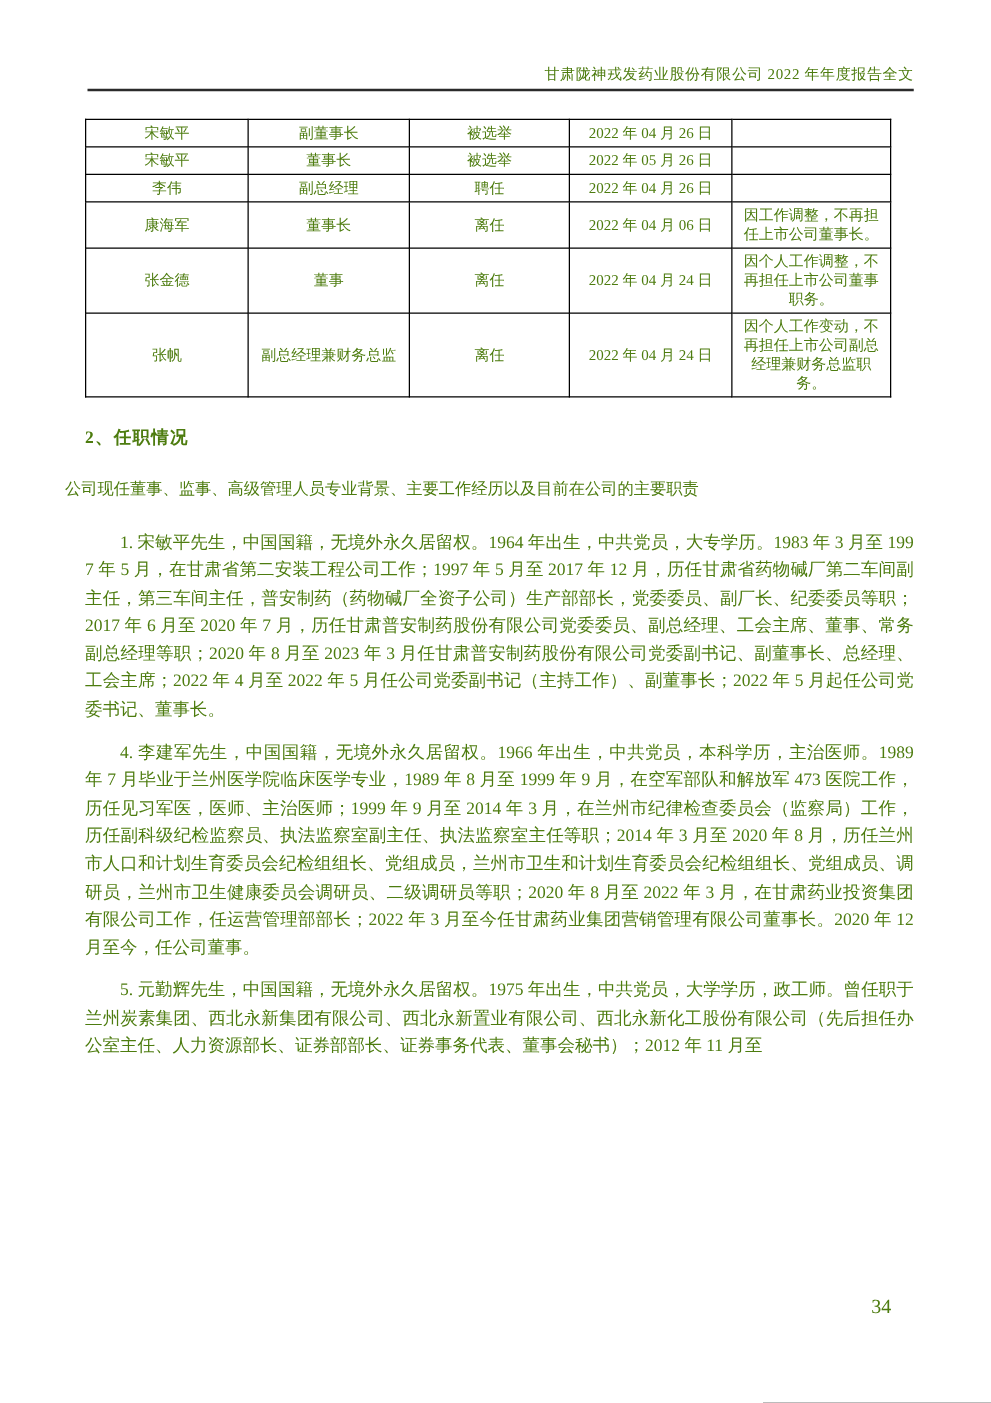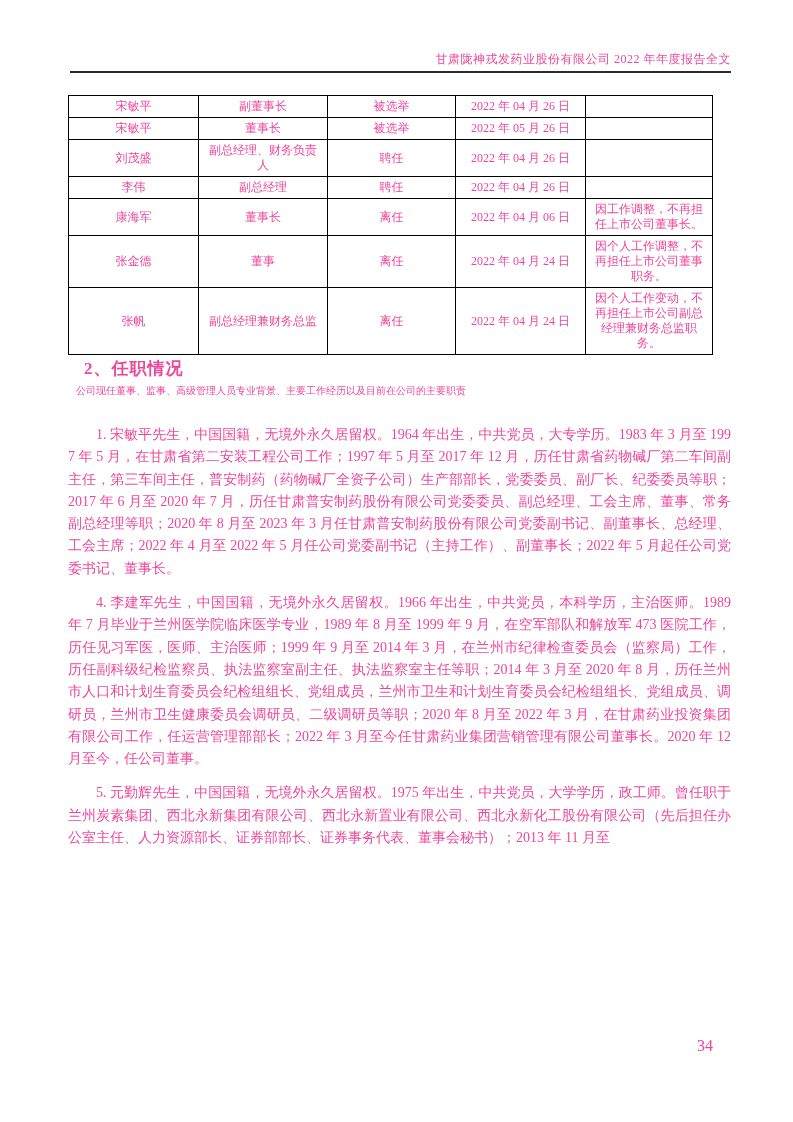--- a/index.html
+++ b/index.html
@@ -3,21 +3,21 @@
 <meta charset="utf-8">
 <style>
   html,body { margin:0; padding:0; background:#888; }
   .page {
     position: relative;
     width: 793px;
     height: 1122px;
     margin: 0 auto;
     background: #ffffff;
     font-family: "Liberation Serif", "DejaVu Serif", serif;
-    color: #ec4899;
+    color: #4d7c0f;
     overflow: hidden;
   }
   
   .header {
     position: absolute;
     top: 51px;
     left: 70px;
     right: 62px;
     text-align: right;
     font-size: 12px;
@@ -47,31 +47,31 @@
   .col-name   { width: 130px; }
   .col-pos    { width: 129px; }
   .col-type   { width: 128px; }
   .col-date   { width: 130px; }
   .col-reason { width: 127px; }
   
   .section-heading {
     position: absolute;
     top: 341px;
     left: 68px;
-    margin: 16px;
-    font-size: 17px;
+    margin: 0;
+    font-size: 14px;
     font-weight: bold;
     letter-spacing: 1px;
   }
   
   .intro {
     position: absolute;
     top: 383px;
-    left: 76px;
-    font-size: 10px;
+    left: 52px;
+    font-size: 13px;
     line-height: 15px;
   }
   
   .content {
     position: absolute;
     top: 424px;
     left: 68px;
     width: 663px;
   }
   .content p {
@@ -116,27 +116,20 @@
         <td></td>
       </tr>
       <tr>
         <td>宋敏平</td>
         <td>董事长</td>
         <td>被选举</td>
         <td>2022 年 05 月 26 日</td>
         <td></td>
       </tr>
       <tr>
-        <td>刘茂盛</td>
-        <td>副总经理、财务负责人</td>
-        <td>聘任</td>
-        <td>2022 年 04 月 26 日</td>
-        <td></td>
-      </tr>
-      <tr>
         <td>李伟</td>
         <td>副总经理</td>
         <td>聘任</td>
         <td>2022 年 04 月 26 日</td>
         <td></td>
       </tr>
       <tr>
         <td>康海军</td>
         <td>董事长</td>
         <td>离任</td>
@@ -160,18 +153,18 @@
     </tbody>
   </table>
 
   <h2 class="section-heading">2、任职情况</h2>
 
   <div class="intro">公司现任董事、监事、高级管理人员专业背景、主要工作经历以及目前在公司的主要职责</div>
 
   <div class="content">
     <p>1. 宋敏平先生，中国国籍，无境外永久居留权。1964 年出生，中共党员，大专学历。1983 年 3 月至 1997 年 5 月，在甘肃省第二安装工程公司工作；1997 年 5 月至 2017 年 12 月，历任甘肃省药物碱厂第二车间副主任，第三车间主任，普安制药（药物碱厂全资子公司）生产部部长，党委委员、副厂长、纪委委员等职；2017 年 6 月至 2020 年 7 月，历任甘肃普安制药股份有限公司党委委员、副总经理、工会主席、董事、常务副总经理等职；2020 年 8 月至 2023 年 3 月任甘肃普安制药股份有限公司党委副书记、副董事长、总经理、工会主席；2022 年 4 月至 2022 年 5 月任公司党委副书记（主持工作）、副董事长；2022 年 5 月起任公司党委书记、董事长。</p>
     <p>4. 李建军先生，中国国籍，无境外永久居留权。1966 年出生，中共党员，本科学历，主治医师。1989 年 7 月毕业于兰州医学院临床医学专业，1989 年 8 月至 1999 年 9 月，在空军部队和解放军 473 医院工作，历任见习军医，医师、主治医师；1999 年 9 月至 2014 年 3 月，在兰州市纪律检查委员会（监察局）工作，历任副科级纪检监察员、执法监察室副主任、执法监察室主任等职；2014 年 3 月至 2020 年 8 月，历任兰州市人口和计划生育委员会纪检组组长、党组成员，兰州市卫生和计划生育委员会纪检组组长、党组成员、调研员，兰州市卫生健康委员会调研员、二级调研员等职；2020 年 8 月至 2022 年 3 月，在甘肃药业投资集团有限公司工作，任运营管理部部长；2022 年 3 月至今任甘肃药业集团营销管理有限公司董事长。2020 年 12 月至今，任公司董事。</p>
-    <p>5. 元勤辉先生，中国国籍，无境外永久居留权。1975 年出生，中共党员，大学学历，政工师。曾任职于兰州炭素集团、西北永新集团有限公司、西北永新置业有限公司、西北永新化工股份有限公司（先后担任办公室主任、人力资源部长、证券部部长、证券事务代表、董事会秘书）；2013 年 11 月至</p>
+    <p>5. 元勤辉先生，中国国籍，无境外永久居留权。1975 年出生，中共党员，大学学历，政工师。曾任职于兰州炭素集团、西北永新集团有限公司、西北永新置业有限公司、西北永新化工股份有限公司（先后担任办公室主任、人力资源部长、证券部部长、证券事务代表、董事会秘书）；2012 年 11 月至</p>
   </div>
 
   <div class="page-number">34</div>
 
 </div>
 
 </body></html>

